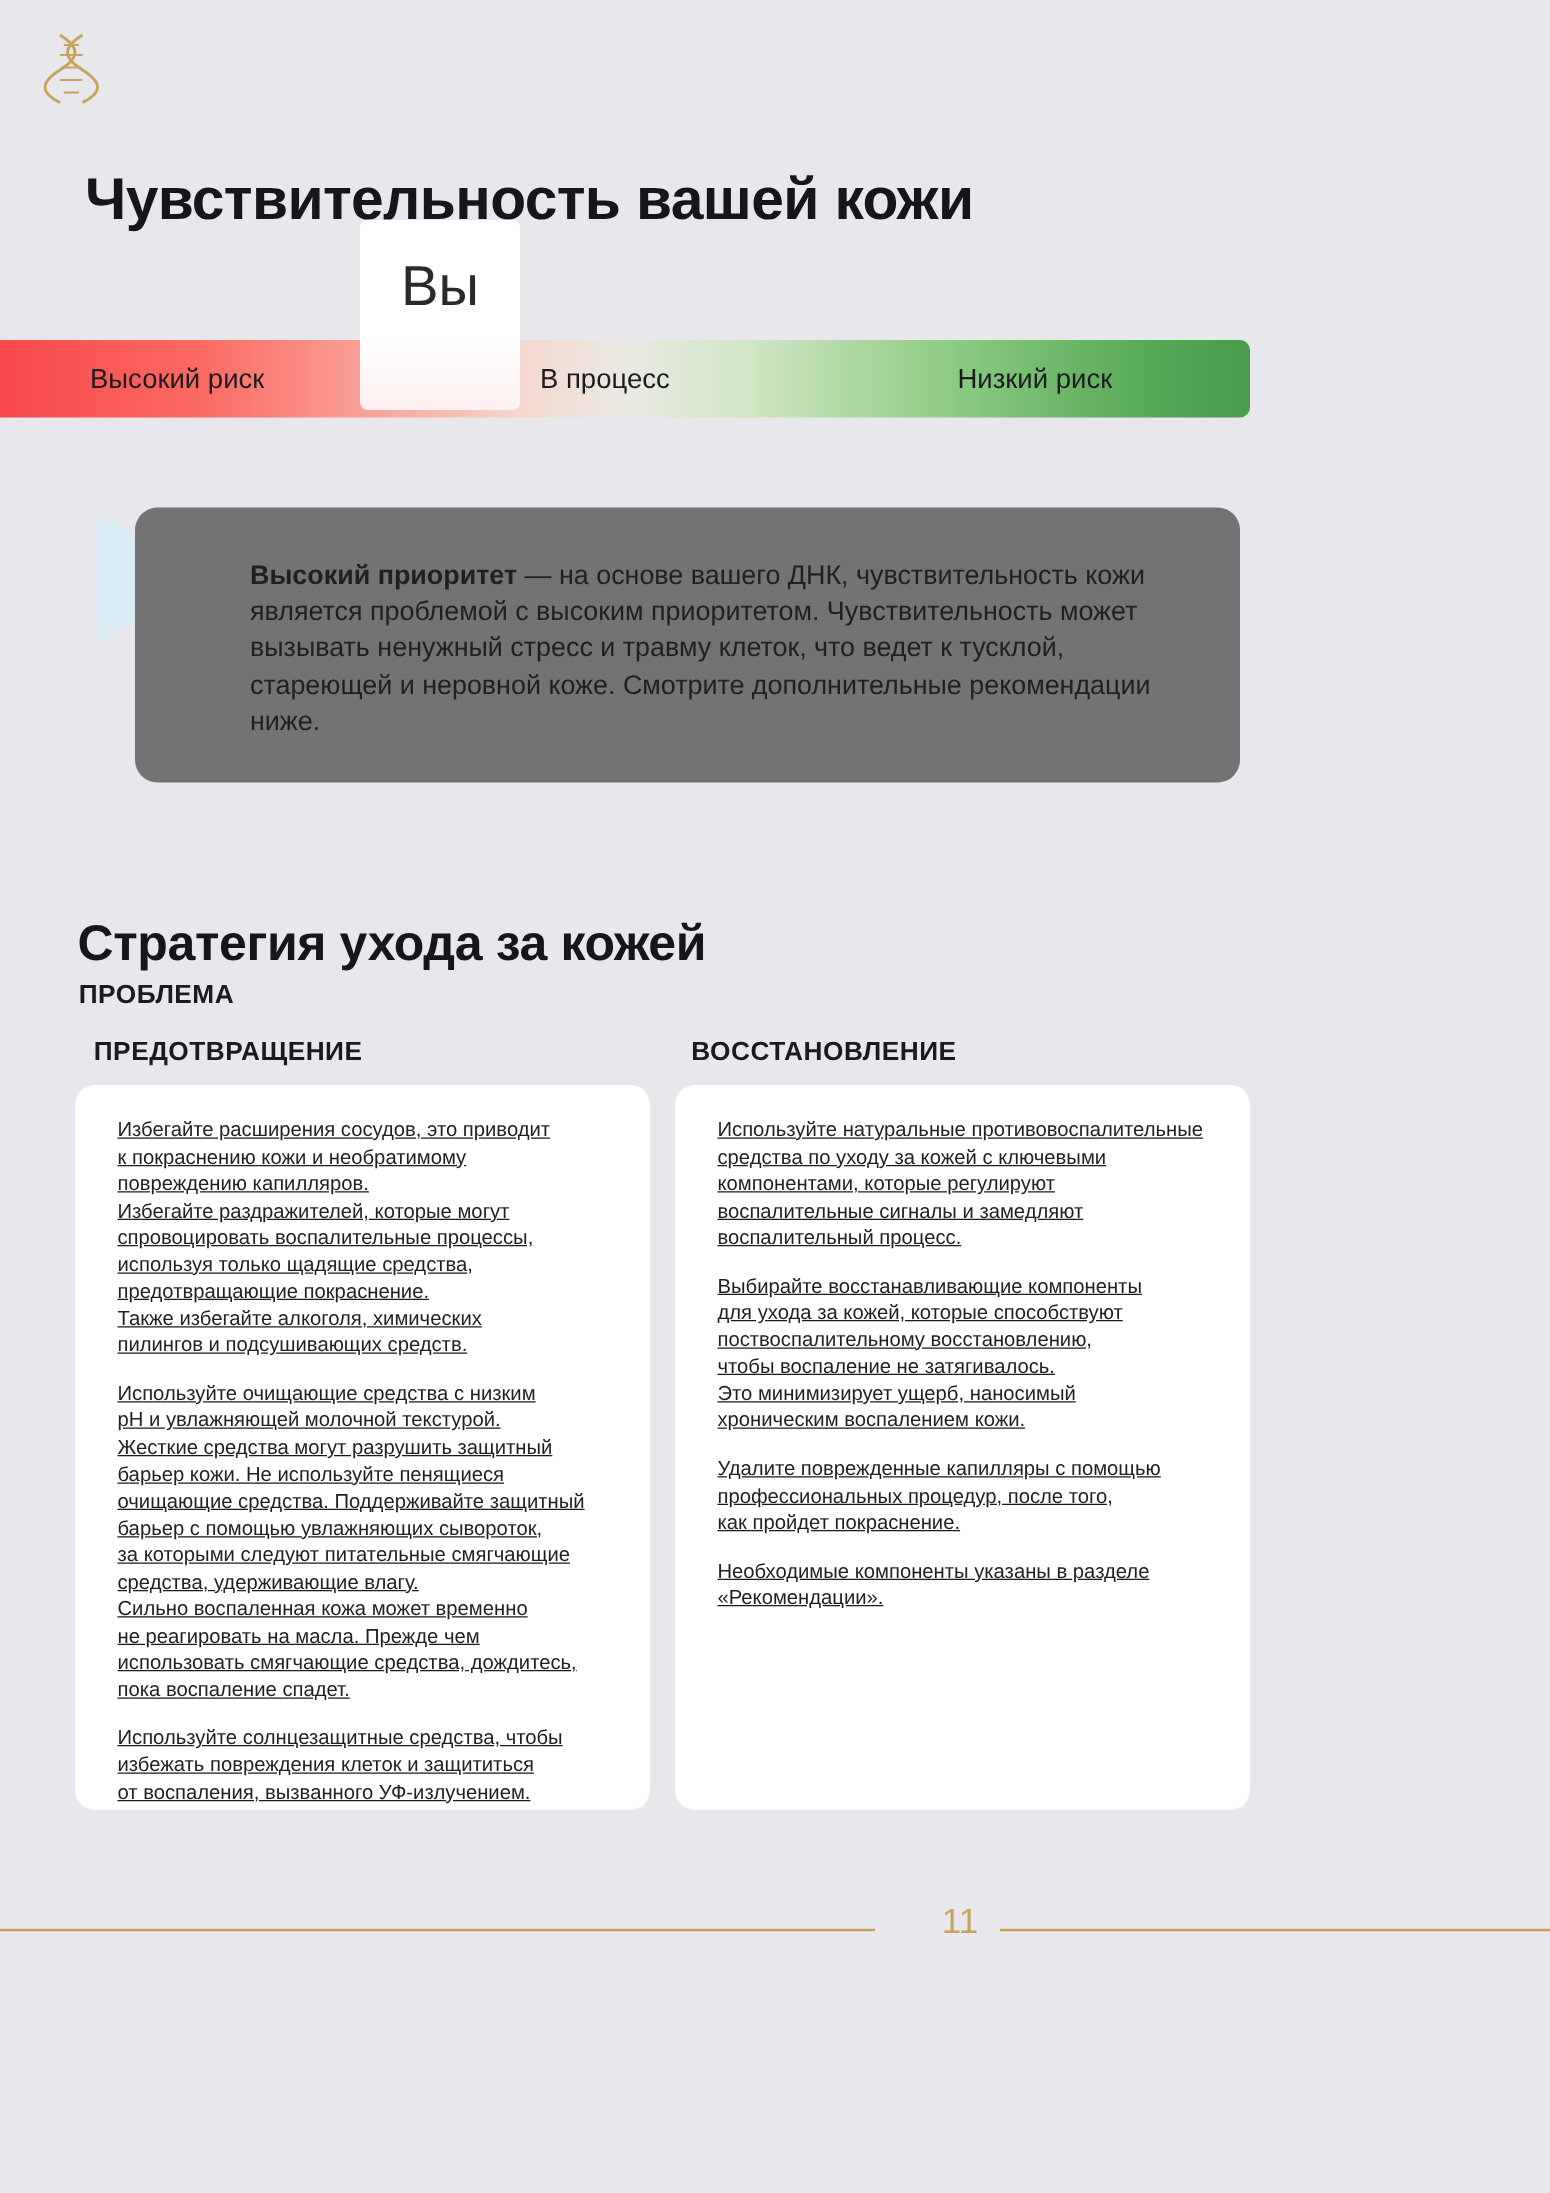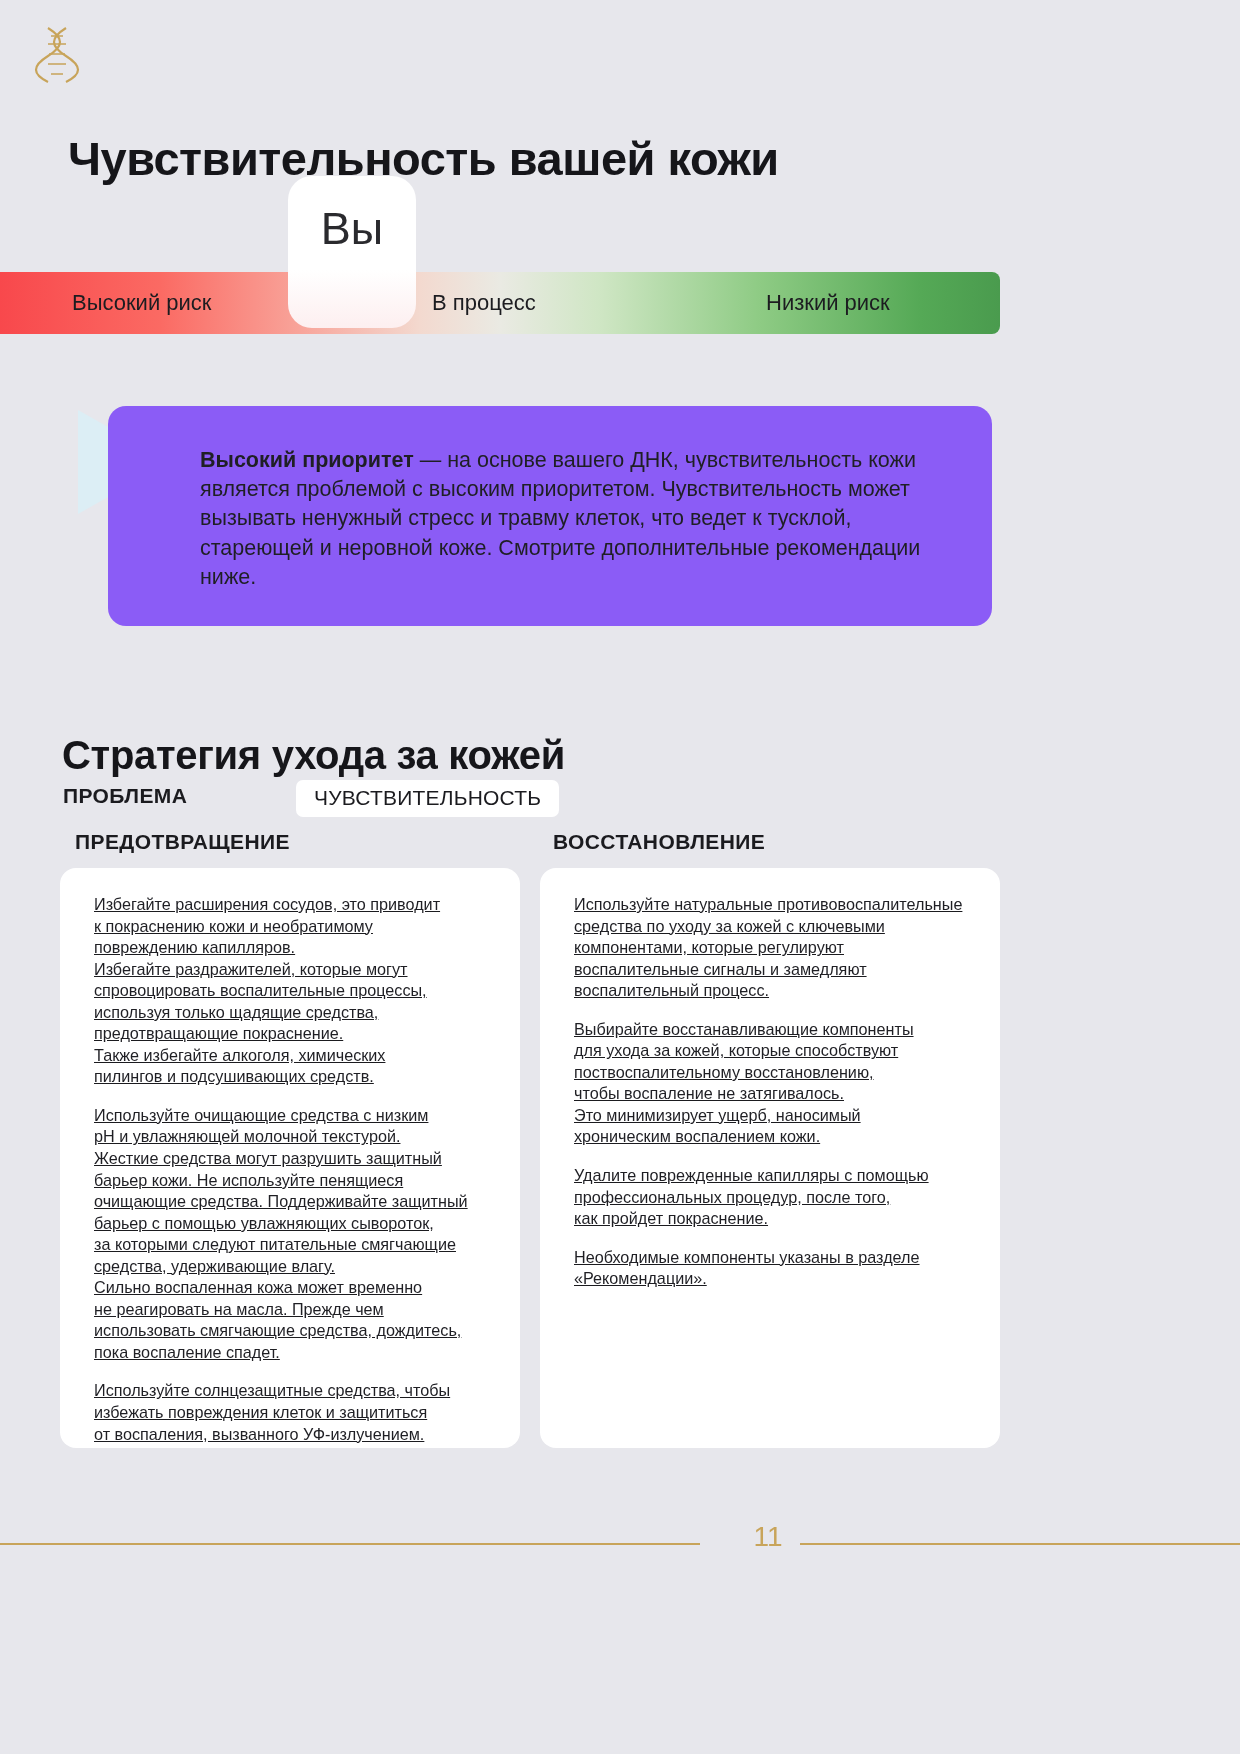--- a/index.html
+++ b/index.html
@@ -82,21 +82,21 @@
   .scale-label.high { left: 72px; }
   .scale-label.mid  { left: 432px; }
   .scale-label.low  { left: 766px; }
 
   .you-marker {
     position: absolute;
     left: 288px;
     top: -96px;
     width: 128px;
     height: 152px;
-    border-radius: 24px;
+    border-radius: 6px;
     background: linear-gradient(to bottom, #ffffff 0%, #ffffff 62%, #fdeff0 100%);
     display: flex;
     align-items: flex-start;
     justify-content: center;
     padding-top: 30px;
   }
   .you-marker span {
     font-size: 45px;
     color: #2a2a2e;
     line-height: 1;
@@ -112,21 +112,21 @@
     border-top: 52px solid transparent;
     border-bottom: 52px solid transparent;
     border-left: 92px solid #dceef5;
   }
   .callout {
     position: absolute;
     left: 108px;
     top: 406px;
     width: 884px;
     min-height: 204px;
-    background: #8b5cf6;
+    background: #737373;
     border-radius: 18px;
     padding: 40px 36px 34px 92px;
   }
   .callout p {
     margin: 0;
     font-size: 21.5px;
     line-height: 1.36;
     color: #1f1f24;
   }
   .callout b { font-weight: bold; }
@@ -248,21 +248,20 @@
   <div class="callout-arrow"></div>
   <div class="callout">
     <p>
       <b>Высокий приоритет</b><span> — на основе вашего ДНК, чувствительность кожи является проблемой с высоким приоритетом. Чувствительность может вызывать ненужный стресс и травму клеток, что ведет к тусклой, стареющей и неровной коже. Смотрите дополнительные рекомендации ниже.</span>
     </p>
   </div>
 
   <h2 class="strategy-title">Стратегия ухода за кожей</h2>
 
   <div class="problem-label">ПРОБЛЕМА</div>
-  <div class="problem-chip">ЧУВСТВИТЕЛЬНОСТЬ</div>
 
   <div class="col-head left">ПРЕДОТВРАЩЕНИЕ</div>
   <div class="col-head right">ВОССТАНОВЛЕНИЕ</div>
 
   <div class="col-card left">
     <p>Избегайте расширения сосудов, это приводит
 к покраснению кожи и необратимому
 повреждению капилляров.
 Избегайте раздражителей, которые могут
 спровоцировать воспалительные процессы,

